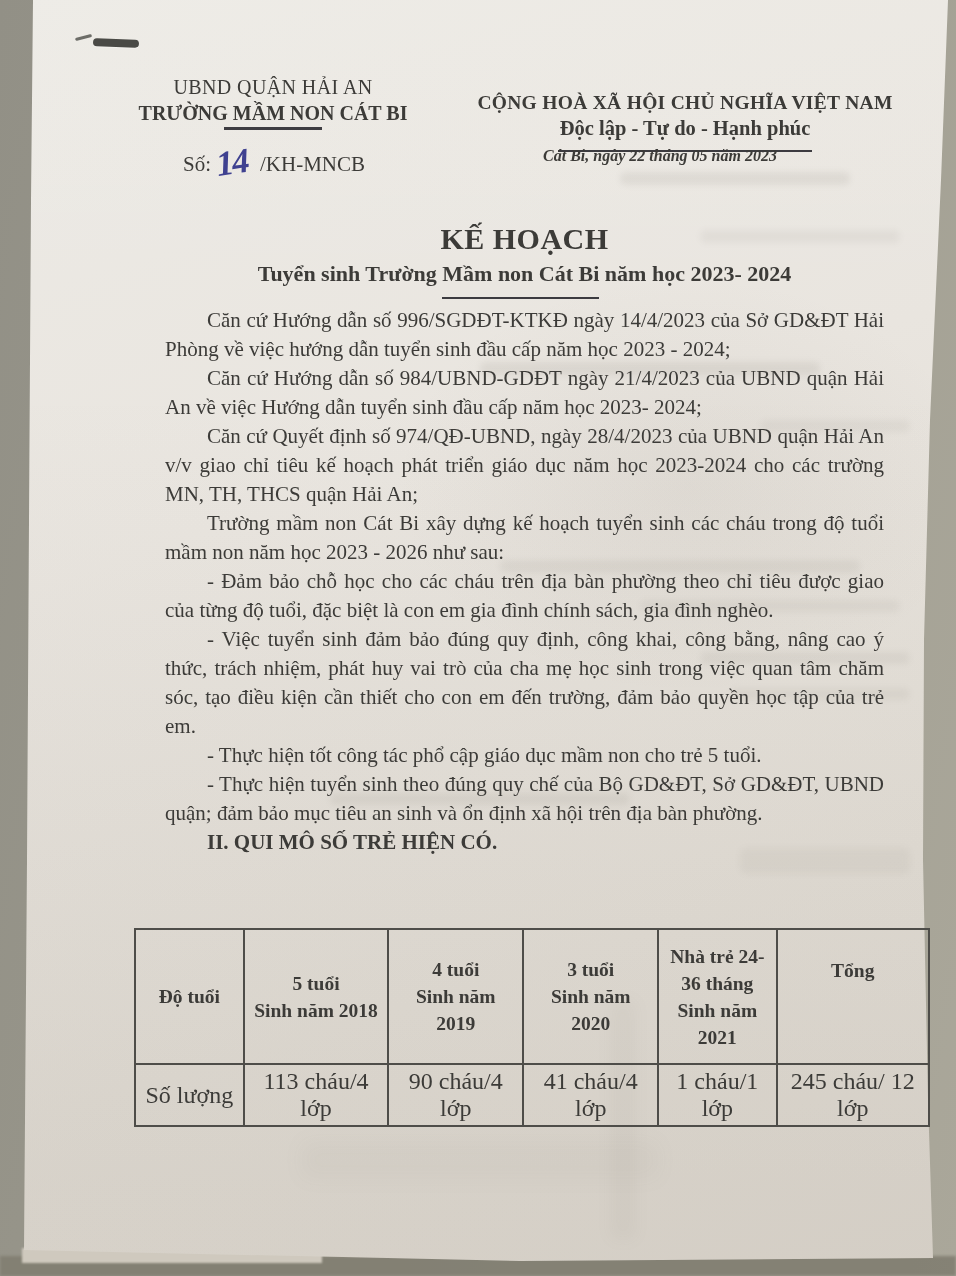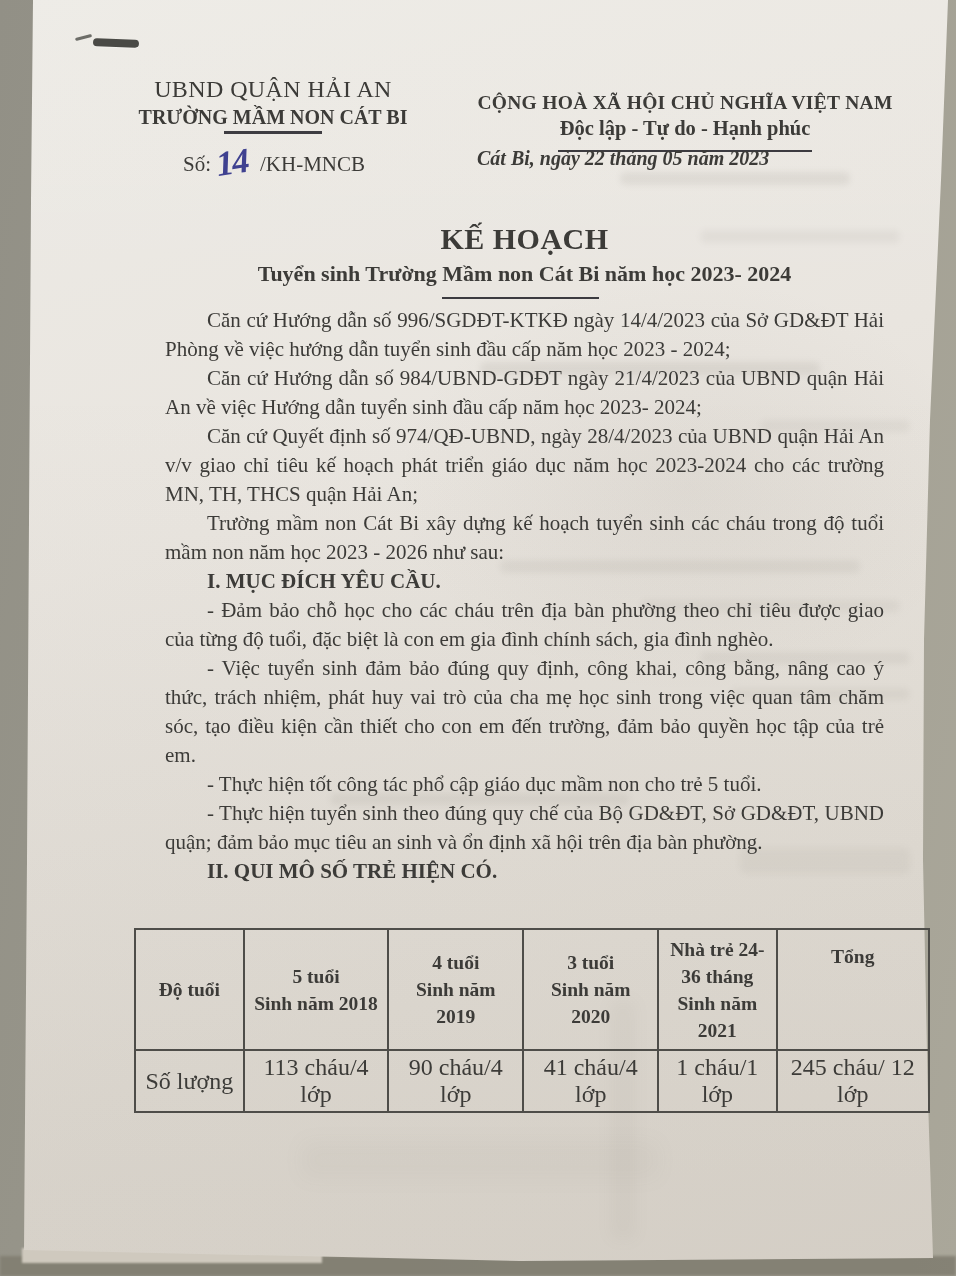--- a/index.html
+++ b/index.html
@@ -26,44 +26,44 @@
   .g5{left:500px;top:560px;width:360px;height:13px;opacity:.08;}
   .g6{left:640px;top:600px;width:260px;height:12px;opacity:.07;}
   .g7{left:700px;top:652px;width:210px;height:12px;opacity:.08;}
   .g8{left:730px;top:688px;width:180px;height:12px;opacity:.07;}
   .g9{left:330px;top:793px;width:300px;height:12px;opacity:.09;}
   .g10{left:740px;top:848px;width:170px;height:26px;opacity:.06;}
   .g11{left:610px;top:1000px;width:26px;height:240px;opacity:.05;filter:blur(8px);}
   .g12{left:300px;top:1140px;width:360px;height:40px;opacity:.04;filter:blur(10px);}
 
   .h-left{position:absolute;left:128px;top:76px;width:290px;text-align:center;}
-  .h-left .l1{font-size:24px;letter-spacing:.4px;}
+  .h-left .l1{font-size:20px;letter-spacing:.4px;}
   .h-left .l2{font-size:20px;font-weight:bold;margin-top:3px;}
   .h-left .rule{width:98px;height:2.5px;background:#3e3d42;margin:2px auto 0;}
   .doc-no{position:absolute;left:183px;top:140px;font-size:21px;}
   .doc-no .hw{display:inline-block;font-size:35px;color:#3f4190;font-style:italic;font-weight:bold;transform:rotate(-8deg) translateY(3px);margin:0 4px 0 5px;letter-spacing:-2px;}
   .doc-no .suffix{margin-left:9px;}
   .h-right{position:absolute;left:455px;top:72px;width:460px;text-align:center;}
   .h-right .l1{font-size:19.5px;font-weight:bold;letter-spacing:.3px;margin-top:20px;}
   .h-right .l2{display:inline-block;font-size:20.5px;font-weight:bold;border-bottom:2.5px solid #3c3b40;padding:0 2px 10px;margin-top:3px;}
-  .dateline{position:absolute;left:477px;top:147px;width:460px;font-style:italic;font-weight:bold;font-size:20px;}
+  .dateline{position:absolute;left:430px;top:147px;width:460px;text-align:center;font-style:italic;font-weight:bold;font-size:16px;}
 
   .title{position:absolute;left:165px;top:222px;width:719px;text-align:center;}
   .title .t1{font-size:30px;font-weight:bold;letter-spacing:.5px;}
   .title .t2{font-size:22px;font-weight:bold;margin-top:5px;}
   .title .t2 .u{border-bottom:2.5px solid #3c3b40;padding-bottom:11px;}
 
   .bodytext{position:absolute;left:165px;top:306px;width:719px;font-size:21px;line-height:29px;text-align:justify;}
   .bodytext p{margin:0;text-indent:42px;}
   .bodytext p.heading{font-weight:bold;}
 
   .tbl{position:absolute;left:134px;top:928px;width:796px;border-collapse:collapse;table-layout:fixed;}
   .tbl th,.tbl td{border:2px solid #4e4d49;text-align:center;vertical-align:middle;padding:2px 4px;}
   .tbl th{font-size:19.5px;font-weight:bold;white-space:pre-line;line-height:27px;height:104px;}
-  .tbl th.tong{vertical-align:top;padding-top:13px;}
+  .tbl th.tong{vertical-align:top;padding-top:27px;}
   .tbl td{font-size:24px;height:56px;font-weight:normal;}
 </style>
 </head>
 <body>
 
 <div class="scene">
   <div class="desk-bottom"></div>
   <div class="under-sheet"></div>
   <div class="paper"></div>
 
@@ -103,21 +103,20 @@
   <div class="title">
     <div class="t1">KẾ HOẠCH</div>
     <div class="t2"><span>Tuyển sinh Trường </span><span class="u">Mầm non Cát Bi</span><span> năm học 2023- 2024</span></div>
   </div>
 
   <div class="bodytext">
     <p>Căn cứ Hướng dẫn số 996/SGDĐT-KTKĐ ngày 14/4/2023 của Sở GD&amp;ĐT Hải Phòng về việc hướng dẫn tuyển sinh đầu cấp năm học 2023 - 2024;</p>
     <p>Căn cứ Hướng dẫn số 984/UBND-GDĐT ngày 21/4/2023 của UBND quận Hải An về việc Hướng dẫn tuyển sinh đầu cấp năm học 2023- 2024;</p>
     <p>Căn cứ Quyết định số 974/QĐ-UBND, ngày 28/4/2023 của UBND quận Hải An v/v giao chỉ tiêu kế hoạch phát triển giáo dục năm học 2023-2024 cho các trường MN, TH, THCS quận Hải An;</p>
     <p>Trường mầm non Cát Bi xây dựng kế hoạch tuyển sinh các cháu trong độ tuổi mầm non năm học 2023 - 2026 như sau:</p>
-    <p class="heading">I. MỤC ĐÍCH YÊU CẦU.</p>
     <p>- Đảm bảo chỗ học cho các cháu trên địa bàn phường theo chỉ tiêu được giao của từng độ tuổi, đặc biệt là con em gia đình chính sách, gia đình nghèo.</p>
     <p>- Việc tuyển sinh đảm bảo đúng quy định, công khai, công bằng, nâng cao ý thức, trách nhiệm, phát huy vai trò của cha mẹ học sinh trong việc quan tâm chăm sóc, tạo điều kiện cần thiết cho con em đến trường, đảm bảo quyền học tập của trẻ em.</p>
     <p>- Thực hiện tốt công tác phổ cập giáo dục mầm non cho trẻ 5 tuổi.</p>
     <p>- Thực hiện tuyển sinh theo đúng quy chế của Bộ GD&amp;ĐT, Sở GD&amp;ĐT, UBND quận; đảm bảo mục tiêu an sinh và ổn định xã hội trên địa bàn phường.</p>
     <p class="heading">II. QUI MÔ SỐ TRẺ HIỆN CÓ.</p>
   </div>
 
   <table class="tbl">
     <colgroup>
       <col style="width:13.7%">

